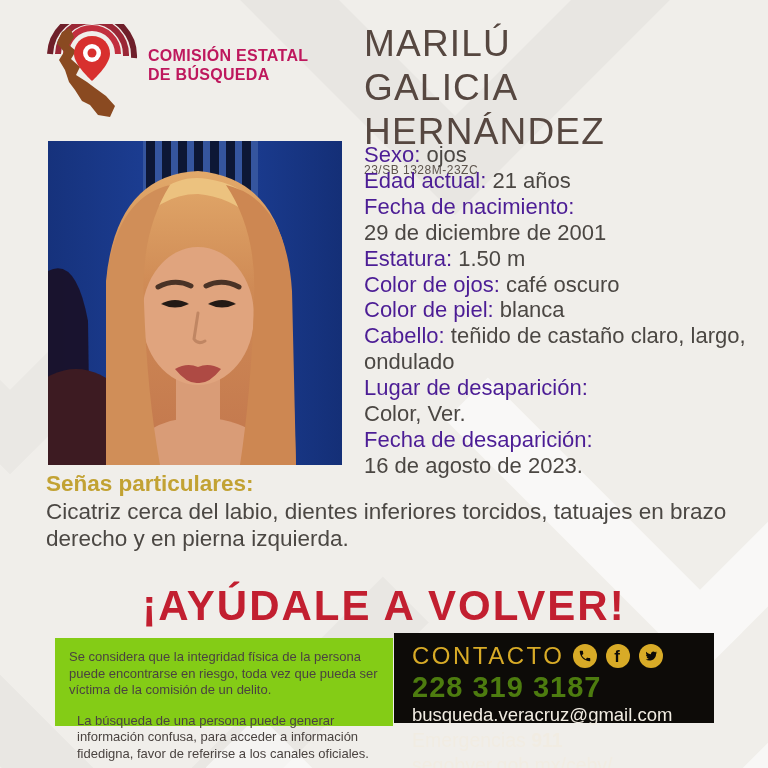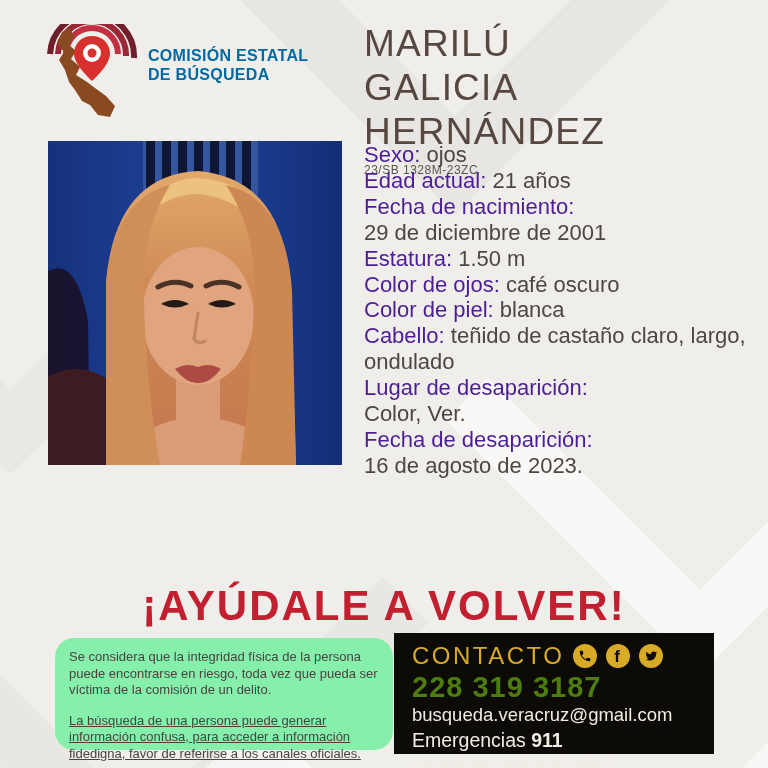--- a/index.html
+++ b/index.html
@@ -11,45 +11,45 @@
   
   .chev { position:absolute; transform:rotate(45deg); pointer-events:none; }
   .c1 { left:250px; top:-280px; width:340px; height:340px; border-right:70px solid rgba(0,0,0,0.03); border-bottom:70px solid rgba(0,0,0,0.03); }
   .c2 { left:520px; top:240px; width:300px; height:300px; border-right:60px solid rgba(255,255,255,0.6); border-bottom:60px solid rgba(255,255,255,0.6); }
   .c3 { left:-60px; top:420px; width:340px; height:340px; border-right:65px solid rgba(0,0,0,0.028); border-bottom:65px solid rgba(0,0,0,0.028); }
   .c4 { left:300px; top:540px; width:380px; height:380px; border-right:75px solid rgba(255,255,255,0.55); border-bottom:75px solid rgba(255,255,255,0.55); }
   .c5 { left:-170px; top:40px; width:300px; height:300px; border-right:60px solid rgba(0,0,0,0.022); border-bottom:60px solid rgba(0,0,0,0.022); }
 
   .logo { position:absolute; left:40px; top:24px; display:flex; align-items:center; }
   .logo svg { width:100px; height:100px; }
-  .logo-text { color:#0369a1; font-weight:700; font-size:16px; line-height:19px; letter-spacing:.3px; margin-left:8px; margin-top:-18px; }
+  .logo-text { color:#be185d; font-weight:700; font-size:16px; line-height:19px; letter-spacing:.3px; margin-left:8px; margin-top:-18px; }
 
   .name-block { position:absolute; left:364px; top:22px; color:#564740; }
   .person-name { font-size:37px; font-weight:500; letter-spacing:1.2px; line-height:44px; margin:0; }
   .case-id { margin-top:9px; font-size:12px; color:#5c534c; letter-spacing:.5px; }
 
   .photo { position:absolute; left:48px; top:141px; width:294px; height:324px; }
   .photo svg { width:100%; height:100%; display:block; }
 
   .details { position:absolute; left:364px; top:142px; width:400px; font-size:22px; line-height:25.9px; color:#4b4743; }
   .detail-label { color:#4c1d95; font-weight:400; }
 
   .senas { position:absolute; left:46px; top:470px; width:706px; font-size:22.5px; line-height:27.5px; color:#4b4743; }
   .senas-label { color:#c2a233; font-weight:700; display:block; }
 
   .cta { position:absolute; left:0; right:0; top:582px; text-align:center;
          font-size:42px; font-weight:800; letter-spacing:2px; color:#c21f30; }
 
-  .disclaimer { position:absolute; left:55px; top:638px; width:338px; height:112px;
-                background:#86efac; color:#4a4340; font-size:13px; line-height:16.5px;
-                box-sizing:border-box; padding:11px 14px;border-radius:19px; }
+  .disclaimer { position:absolute; left:55px; top:638px; width:338px; height:88px;
+                background:#84cc16; color:#4a4340; font-size:13px; line-height:16.5px;
+                box-sizing:border-box; padding:11px 14px; }
   .disclaimer p { margin:0 0 14px 0; }
-  .disclaimer p:last-child { margin:0;text-decoration:underline; }
+  .disclaimer p:last-child { margin:8px; }
 
-  .contact { position:absolute; left:394px; top:633px; width:320px; height:121px;
+  .contact { position:absolute; left:394px; top:633px; width:320px; height:90px;
              background:#0d0b08; box-sizing:border-box; padding:9px 0 4px 18px; color:#f1ece2; }
   .contact-head { display:flex; align-items:center; gap:9px; color:#d8ab27;
                   font-size:24px; letter-spacing:2.5px; font-weight:500; }
   .icon-circle { width:24px; height:24px; border-radius:50%; background:#d8ab27;
                  display:flex; align-items:center; justify-content:center; flex:0 0 auto; }
   .icon-circle svg { width:14px; height:14px; fill:#0d0b08; }
   .icon-circle .fb-glyph { color:#0d0b08; font-weight:800; font-size:17px; line-height:1; }
   .phone { font-size:29px; font-weight:700; color:#4d7c0f; letter-spacing:1px; margin-top:1px; }
   .email { font-size:18.5px; }
   .emerg { font-size:19.5px; margin-top:3px; }
@@ -138,20 +138,24 @@
       <div class="detail-row"><span class="detail-label">Edad actual:</span> <span class="detail-value">21 años</span></div>
       <div class="detail-row"><span class="detail-label" style="display: block;">Fecha de nacimiento:</span> <span class="detail-value">29 de diciembre de 2001</span></div>
       <div class="detail-row"><span class="detail-label">Estatura:</span> <span class="detail-value">1.50 m</span></div>
       <div class="detail-row"><span class="detail-label">Color de ojos:</span> <span class="detail-value">café oscuro</span></div>
       <div class="detail-row"><span class="detail-label">Color de piel:</span> <span class="detail-value">blanca</span></div>
       <div class="detail-row"><span class="detail-label">Cabello:</span> <span class="detail-value">teñido de castaño claro, largo, ondulado</span></div>
       <div class="detail-row"><span class="detail-label" style="display: block;">Lugar de desaparición:</span> <span class="detail-value">Color, Ver.</span></div>
       <div class="detail-row"><span class="detail-label" style="display: block;">Fecha de desaparición:</span> <span class="detail-value">16 de agosto de 2023.</span></div>
     </div>
 
+  <div class="senas">
+    <span class="senas-label">Señas particulares:</span>
+    <div>Cicatriz cerca del labio, dientes inferiores torcidos, tatuajes en brazo derecho y en pierna izquierda.</div>
+  </div>
 
   <div class="cta">¡AYÚDALE A VOLVER!</div>
 
   <div class="disclaimer">
     <p>Se considera que la integridad física de la persona puede encontrarse en riesgo, toda vez que pueda ser víctima de la comisión de un delito.</p>
     <p>La búsqueda de una persona puede generar información confusa, para acceder a información fidedigna, favor de referirse a los canales oficiales.</p>
   </div>
 
   <div class="contact">
     <div class="contact-head">

